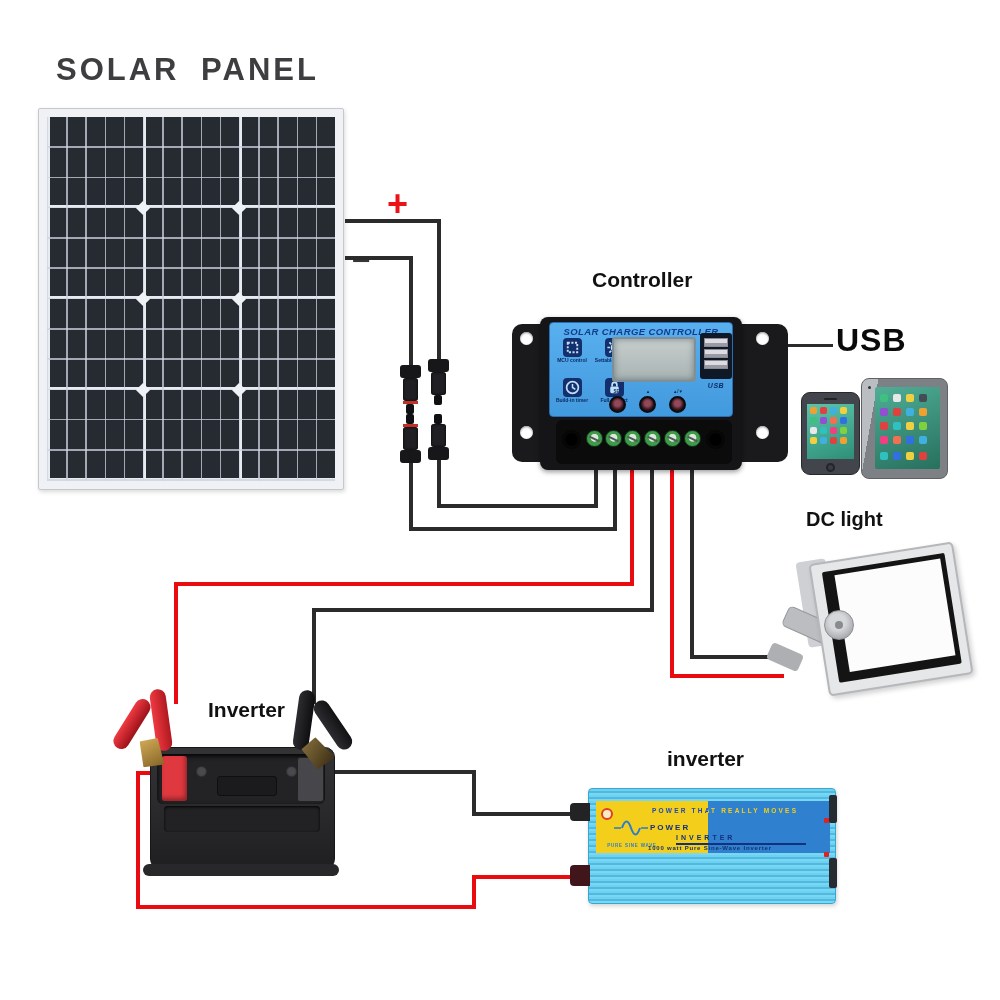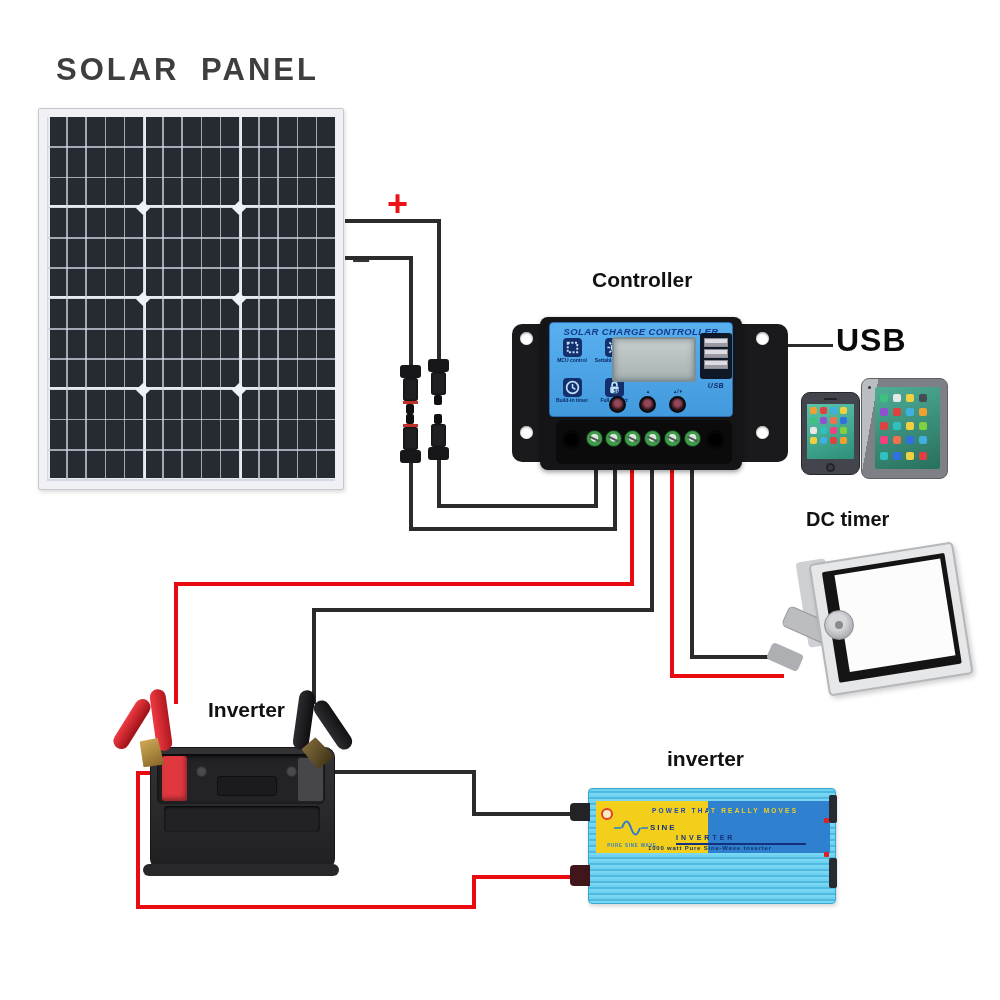--- a/index.html
+++ b/index.html
@@ -279,21 +279,21 @@
       </span>
     <span class="home"></span>
   </div>
   <div class="tablet">
     <span class="cam"></span>
     <span class="scr">
         <span class="appdot2"></span>
       </span>
   </div>
 
-  <div class="lbl" style="left:806px;top:508px;font-size:20px;">DC timer</div>
+  <div class="lbl" style="left:806px;top:508px;font-size:20px;">DC light</div>
   <div>
     <div class="fl-fin"></div>
     <div class="fl-arm"></div>
     <div class="fl-foot"></div>
     <div class="fl-body">
       <div class="fl-bezel">
         <div class="fl-panel"></div>
       </div>
     </div>
     <div class="fl-pivot"></div>
@@ -333,21 +333,21 @@
   </div>
   <div class="abs" style="left:604px;top:843px;width:56px;text-align:center;font-size:4.5px;font-weight:700;letter-spacing:.8px;color:#2a7cd0;">PURE SINE WAVE</div>
 
   <div class="abs" style="left:652px;top:807px;width:150px;height:10px;">
     <span class="slogan-text" style="color:#f3cf1b;">POWER THAT REALLY MOVES</span>
     <span class="abs" style="left:0;top:0;width:56px;height:10px;overflow:hidden;">
       <span class="slogan-text" style="color:#1d49b8;">POWER THAT REALLY MOVES</span>
     </span>
   </div>
 
-  <div class="abs" style="left:650px;top:823px;font-size:8px;font-weight:800;letter-spacing:2px;color:#13317e;">SINE</div>
+  <div class="abs" style="left:650px;top:823px;font-size:8px;font-weight:800;letter-spacing:2px;color:#13317e;">POWER</div>
   <div class="abs" style="left:676px;top:834px;font-size:7px;font-weight:800;letter-spacing:3px;color:#13317e;">INVERTER</div>
   <div class="abs" style="left:676px;top:843px;width:130px;height:1.5px;background:#13317e;"></div>
   <div class="abs" style="left:648px;top:845px;font-size:6px;font-weight:700;letter-spacing:.8px;color:#16336e;white-space:nowrap;">1000 watt Pure Sine-Wave Inverter</div>
 
   <div class="inv-post1"></div>
   <div class="inv-post2"></div>
   <div class="inv-rblock" style="left:829px;top:795px;height:28px;"></div>
   <div class="inv-rblock" style="left:829px;top:858px;height:30px;"></div>
   <div class="reddot" style="left:824px;top:818px;"></div>
   <div class="reddot" style="left:824px;top:852px;"></div>

